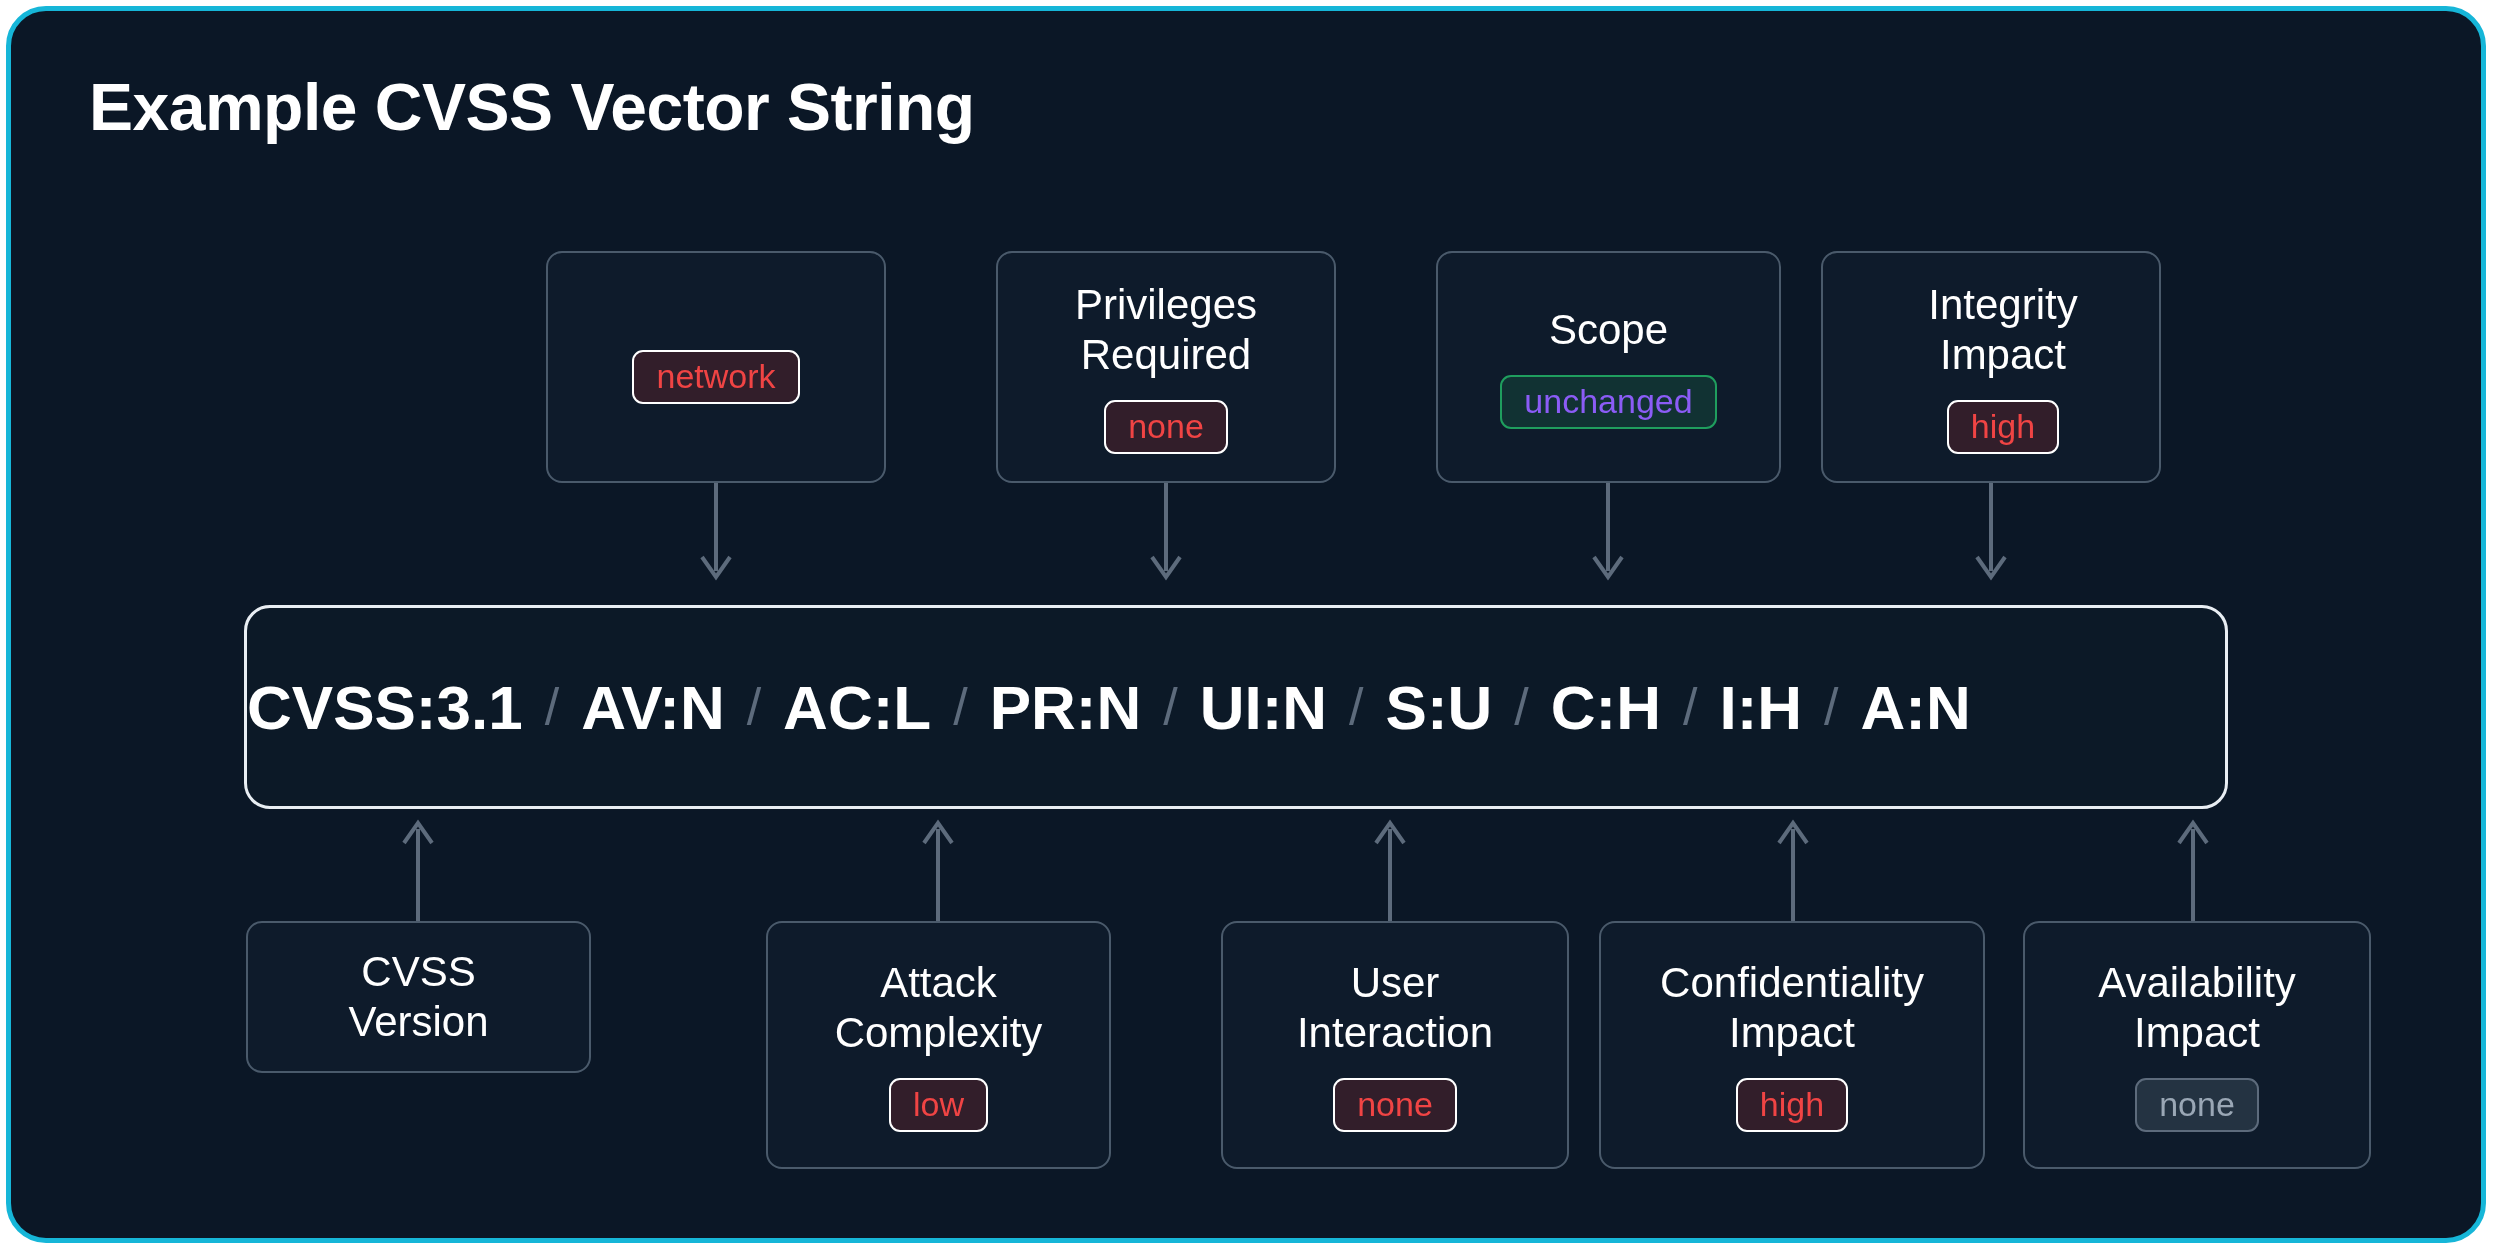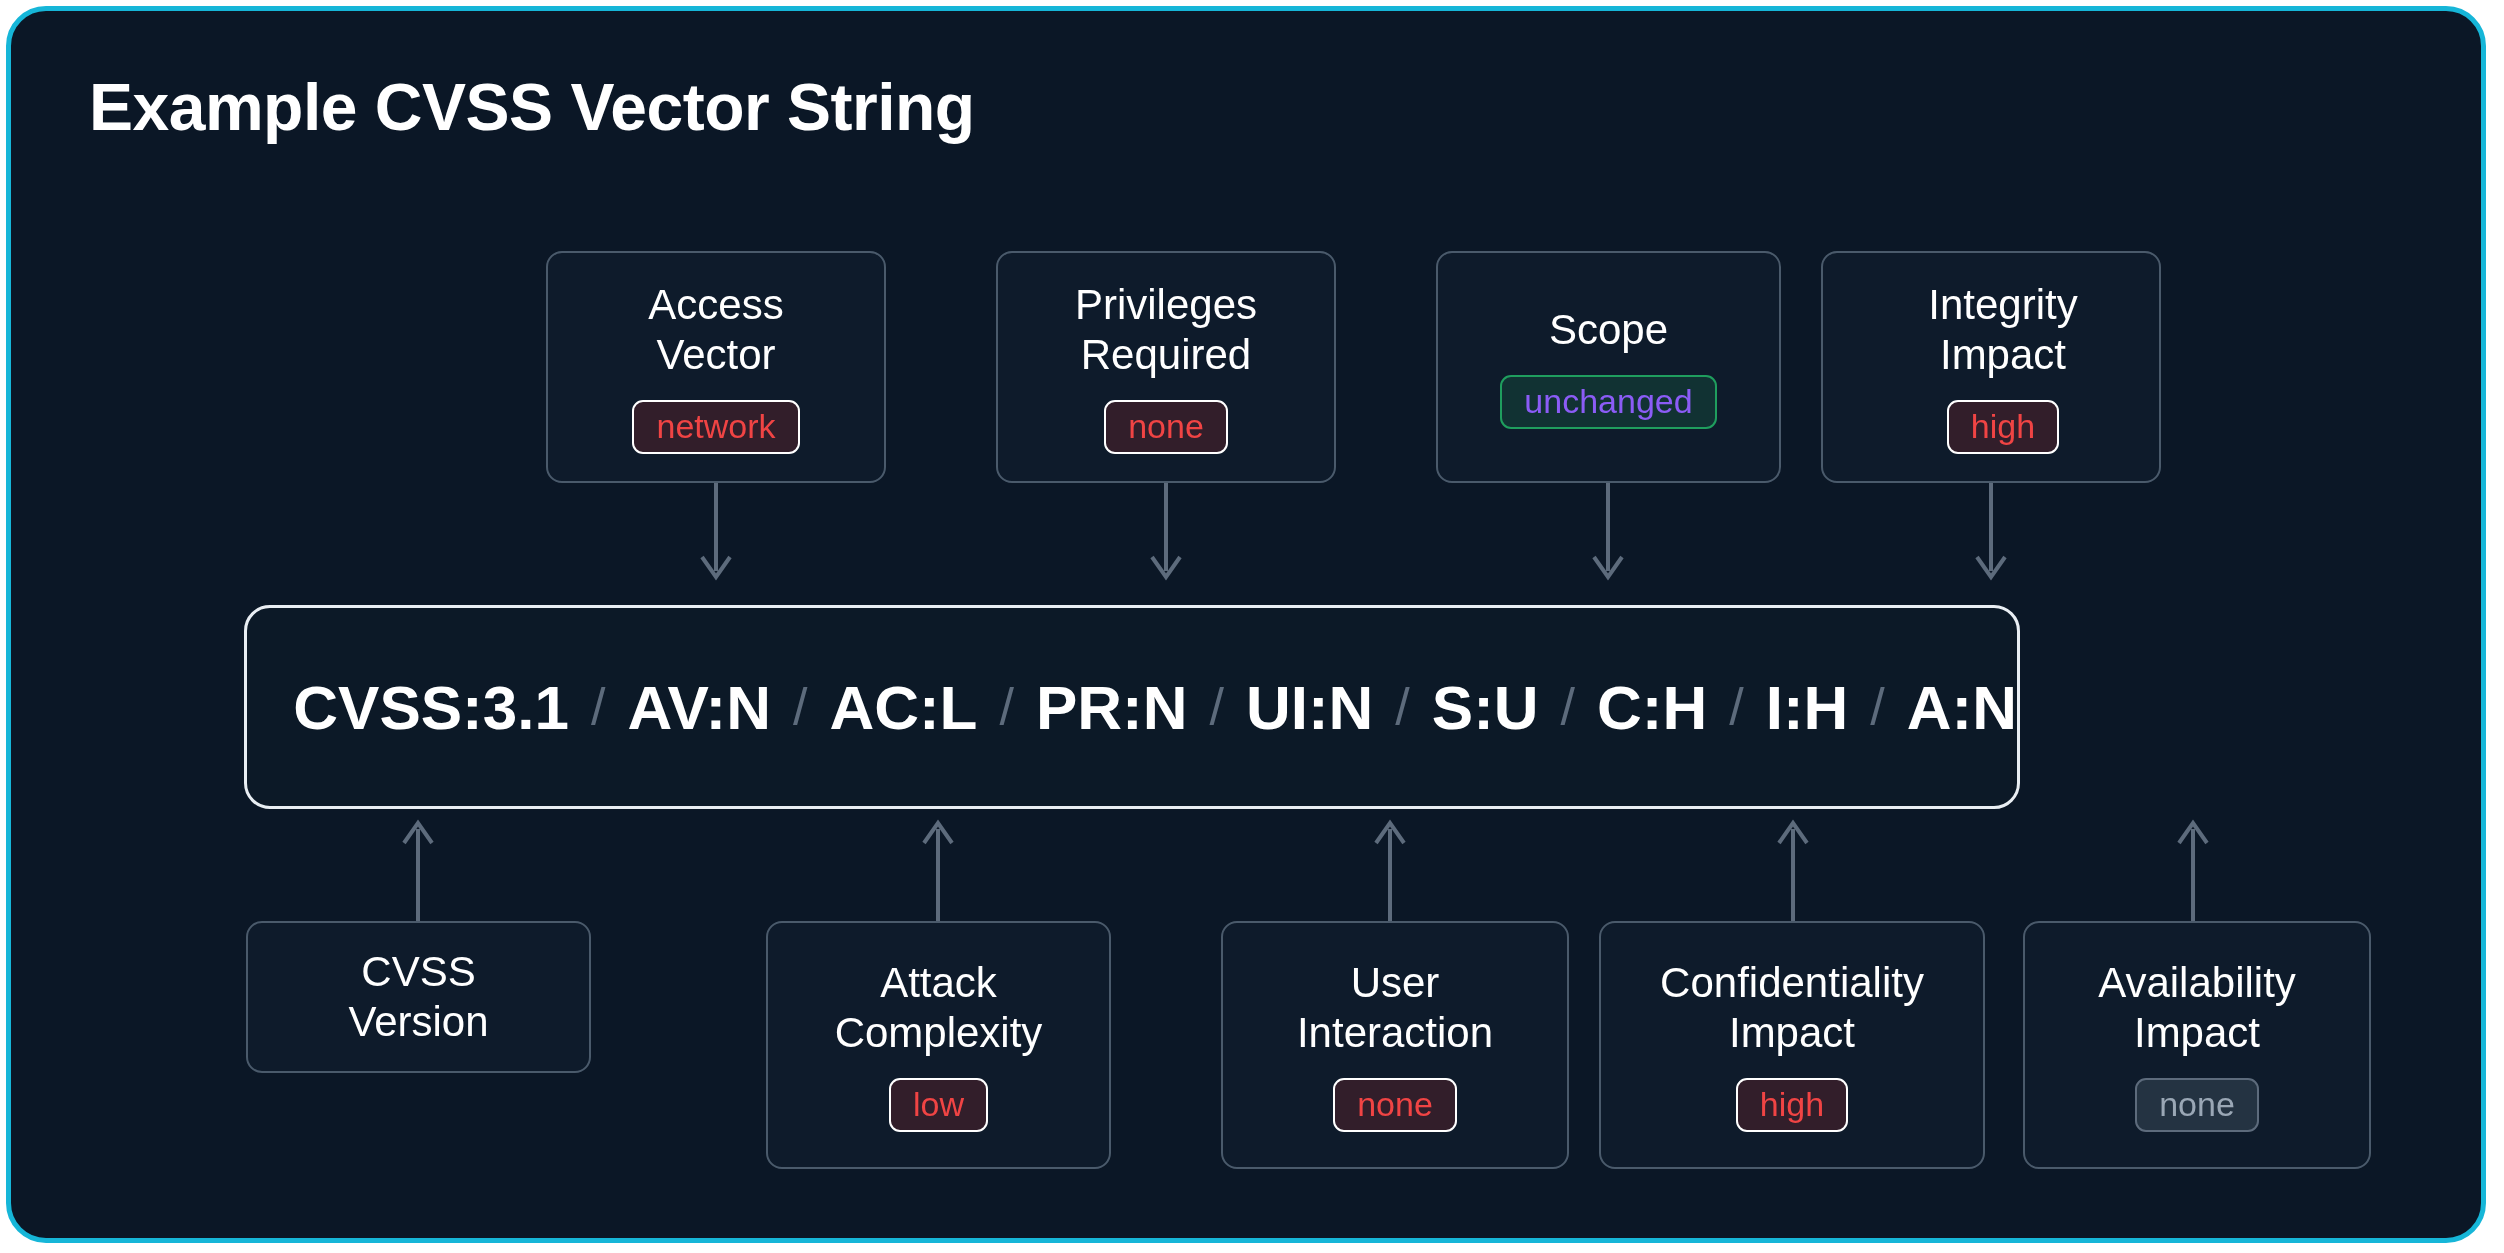--- a/index.html
+++ b/index.html
@@ -88,29 +88,29 @@
     color: #9aa7b5;
     background: rgba(120, 135, 152, 0.22);
     border: 2px solid #5d6b7c;
   }
 
   
   .vector-bar {
     position: absolute;
     left: 233px;
     top: 594px;
-    width: 1776px;
+    width: 1984px;
     height: 204px;
     box-sizing: border-box;
     background: #0c1927;
     border: 3px solid #e9eef3;
     border-radius: 26px;
     display: flex;
     align-items: center;
-    justify-content: flex-end;
+    justify-content: flex-start;
     overflow: hidden;
   }
   .vector-inner {
     display: flex;
     align-items: center;
     white-space: nowrap;
   }
   .vtoken {
     color: #ffffff;
     font-size: 62px;
@@ -133,22 +133,20 @@
   .conn svg { display: block; overflow: visible; }
 </style>
 </head>
 <body>
 
 <div class="card">
 
   <div class="title">Example CVSS Vector String</div>
 
   <div class="node" style="left:535px; top:240px; width:340px; height:232px;">
-    <div class="node-label">Access
-Vector</div>
     <div class="badge red">network</div>
   </div>
 
   <div class="node" style="left:985px; top:240px; width:340px; height:232px;">
     <div class="node-label">Privileges
 Required</div>
     <div class="badge red">none</div>
   </div>
 
   <div class="node" style="left:1425px; top:240px; width:345px; height:232px;">

